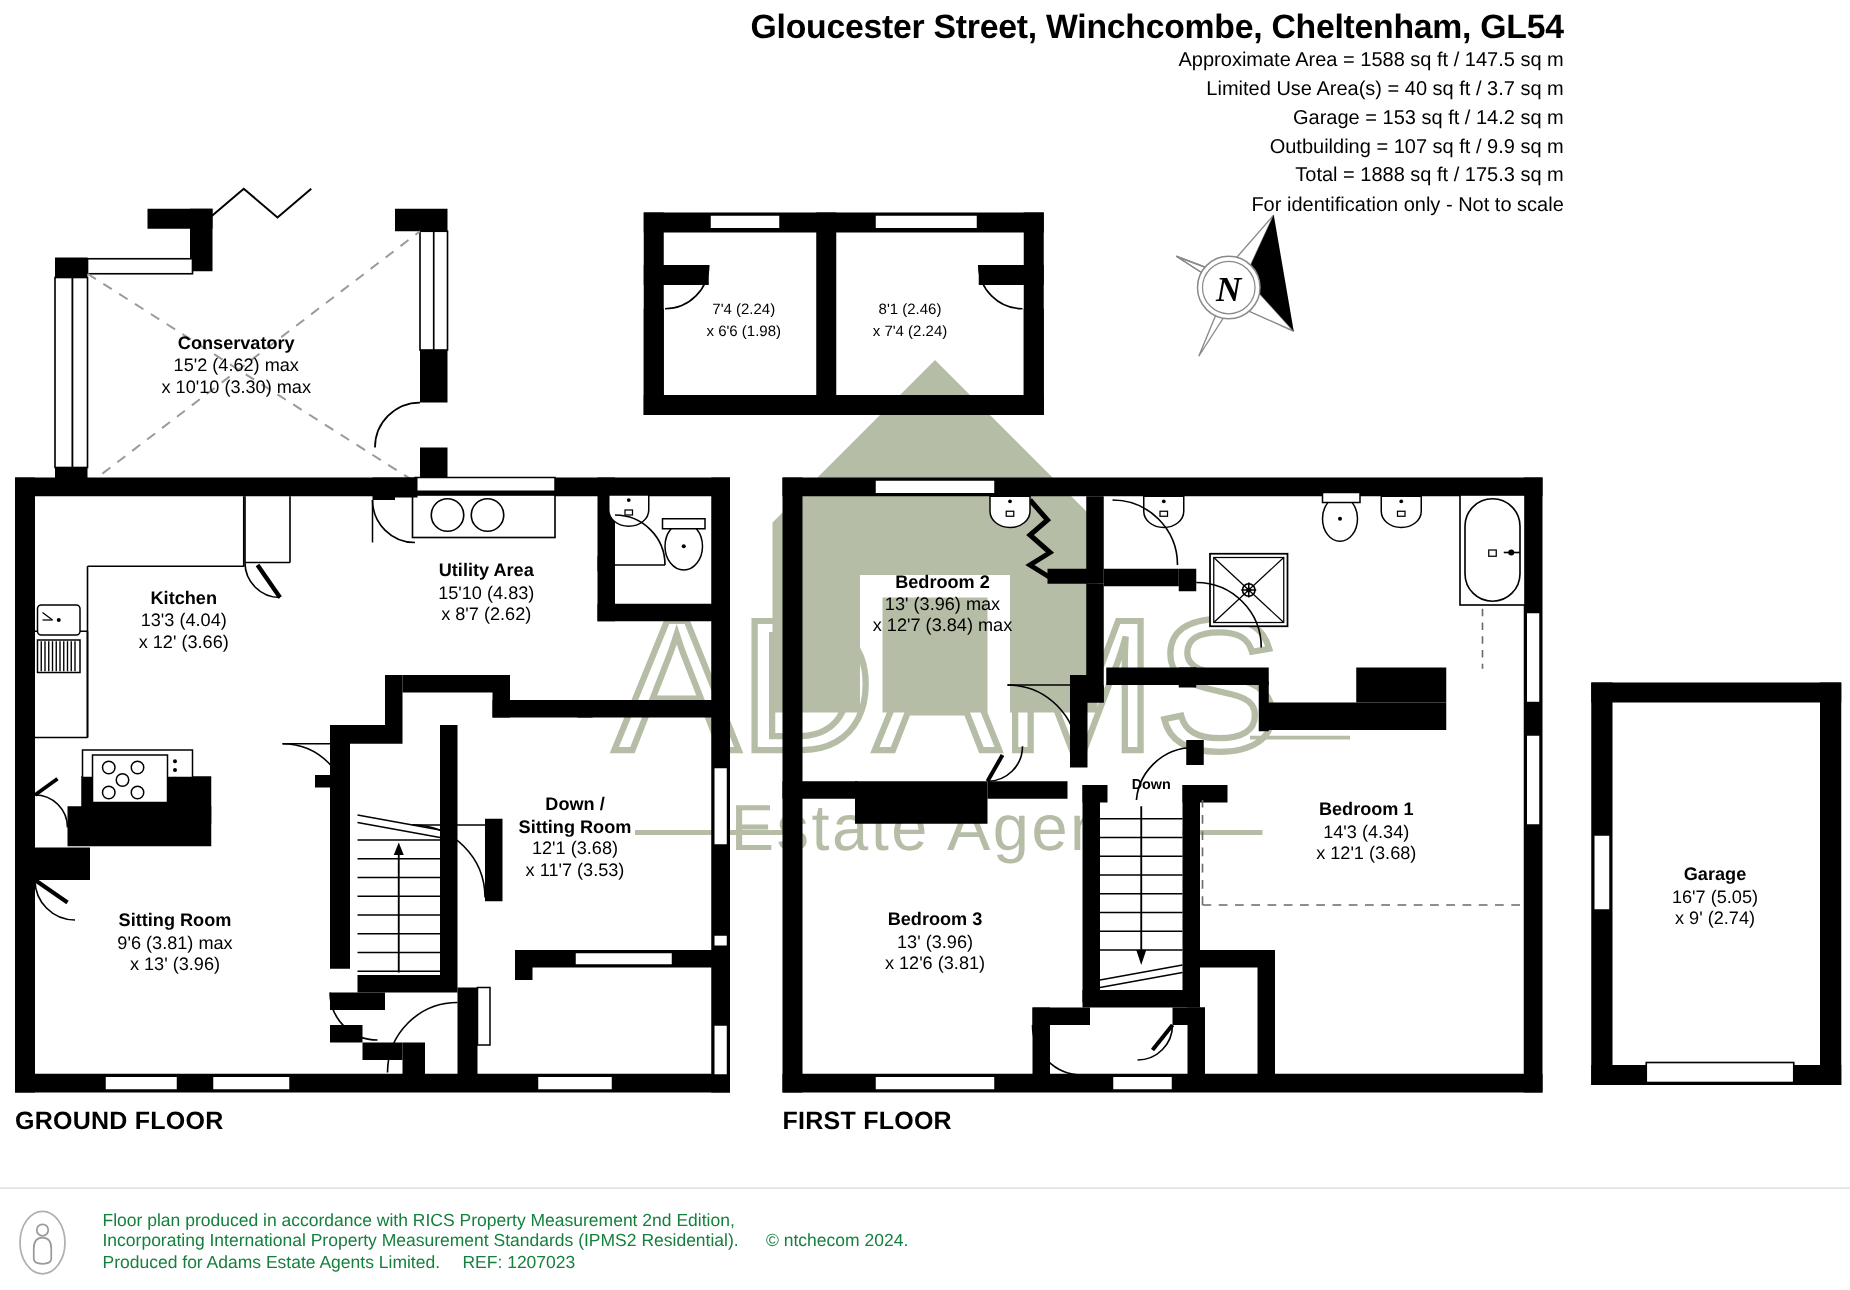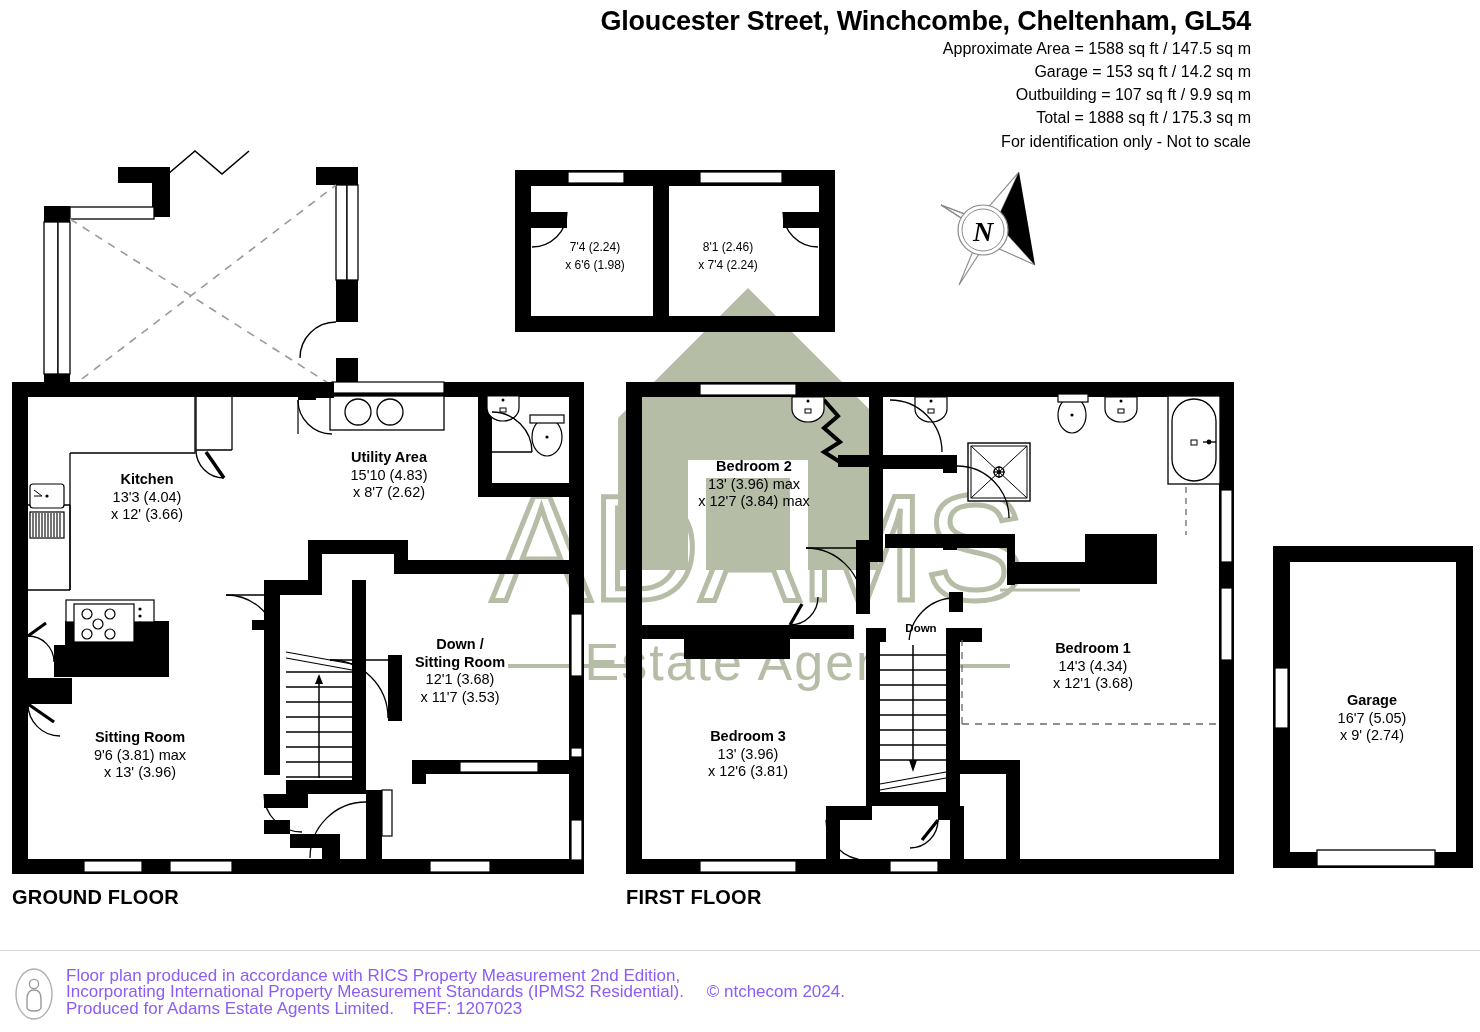--- a/index.html
+++ b/index.html
@@ -100,44 +100,45 @@
 
   
   #footer {
     position: absolute;
     left: 14px;
     top: 968px;
     display: flex;
     align-items: flex-start;
   }
   #footer-text {
-    margin-left: 12px;
-    font-size: 17px;
+    margin-left: 28px;
+    font-size: 14px;
     line-height: 16.4px;
-    color: #8b5cf6;
+    color: #15803d;
   }
   #footer-text .fline { white-space: nowrap; }
   .copy { margin-left: 18px; }
   .refsp { margin-left: 14px; }
   #footer-divider {
     position: absolute;
     left: 0; top: 950px;
     width: 1480px;
     height: 1px;
     background: #d8d8d8;
   }
 </style>
 </head>
 <body>
 
 <div id="page">
 
   <div id="header">
     <div id="plan-title">Gloucester Street, Winchcombe, Cheltenham, GL54</div>
     <div class="area-line">Approximate Area = 1588 sq ft / 147.5 sq m</div>
+    <div class="area-line">Limited Use Area(s) = 40 sq ft / 3.7 sq m</div>
     <div class="area-line">Garage = 153 sq ft / 14.2 sq m</div>
     <div class="area-line">Outbuilding = 107 sq ft / 9.9 sq m</div>
     <div class="area-line">Total = 1888 sq ft / 175.3 sq m</div>
     <div id="disclaimer">For identification only - Not to scale</div>
   </div>
 
   <svg id="watermark" viewBox="0 0 560 470">
     <g fill="#b6bda6">
 
       <path d="M270 18 L400 148 L400 300 L330 300 L330 190 L210 190 L210 300 L140 300 L140 148 Z"></path>
@@ -473,20 +474,25 @@
     <g>
       <polygon points="983,232 941,205 978,219 1019,172 996,222 1035,265 986,243 959,285 978,239" fill="none" stroke="#8a8a8a" stroke-width="1.1"></polygon>
       <polygon points="1019,172 996,222 1035,265" fill="#000"></polygon>
       <polygon points="983,232 941,205 978,219" fill="none" stroke="#8a8a8a" stroke-width="1.1"></polygon>
       <circle cx="983" cy="230" r="25" fill="#fff" stroke="#8a8a8a" stroke-width="1.2"></circle>
       <circle cx="983" cy="230" r="21" fill="#fff" stroke="#8a8a8a" stroke-width="1"></circle>
       <text x="983" y="241" font-family="'Liberation Serif', serif" font-size="28" font-style="italic" font-weight="bold" text-anchor="middle" fill="#000">N</text>
     </g>
   </svg>
 
+  <div class="room-label" style="left:189px; top:267px;">
+    <div class="rname">Conservatory</div>
+    <div class="rdim">15'2 (4.62) max</div>
+    <div class="rdim">x 10'10 (3.30) max</div>
+  </div>
 
   <div class="room-label" style="left:147px; top:471px;">
     <div class="rname">Kitchen</div>
     <div class="rdim">13'3 (4.04)</div>
     <div class="rdim">x 12' (3.66)</div>
   </div>
 
   <div class="room-label" style="left:389px; top:449px;">
     <div class="rname">Utility Area</div>
     <div class="rdim">15'10 (4.83)</div>

